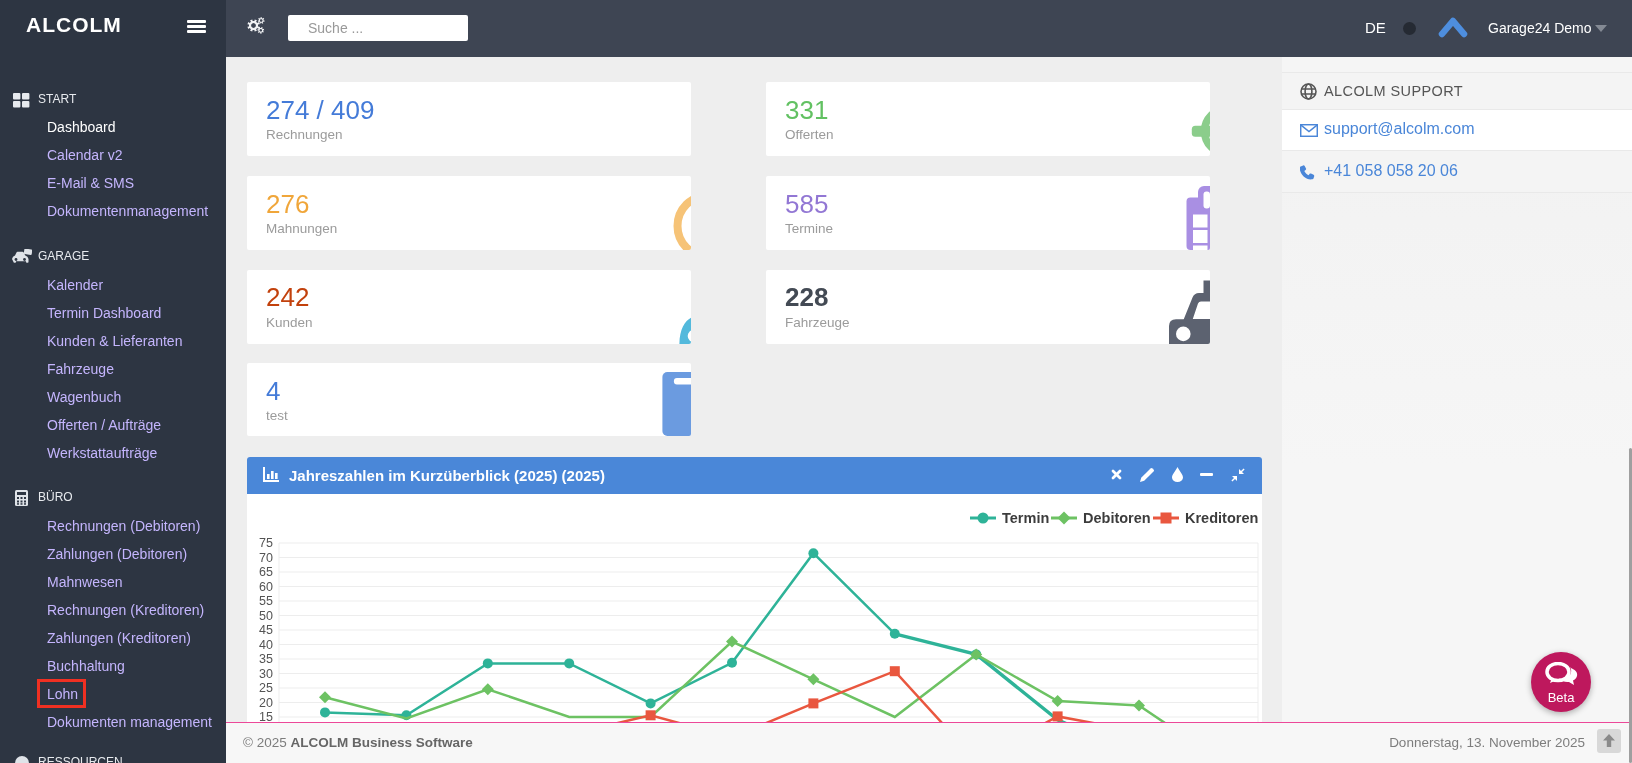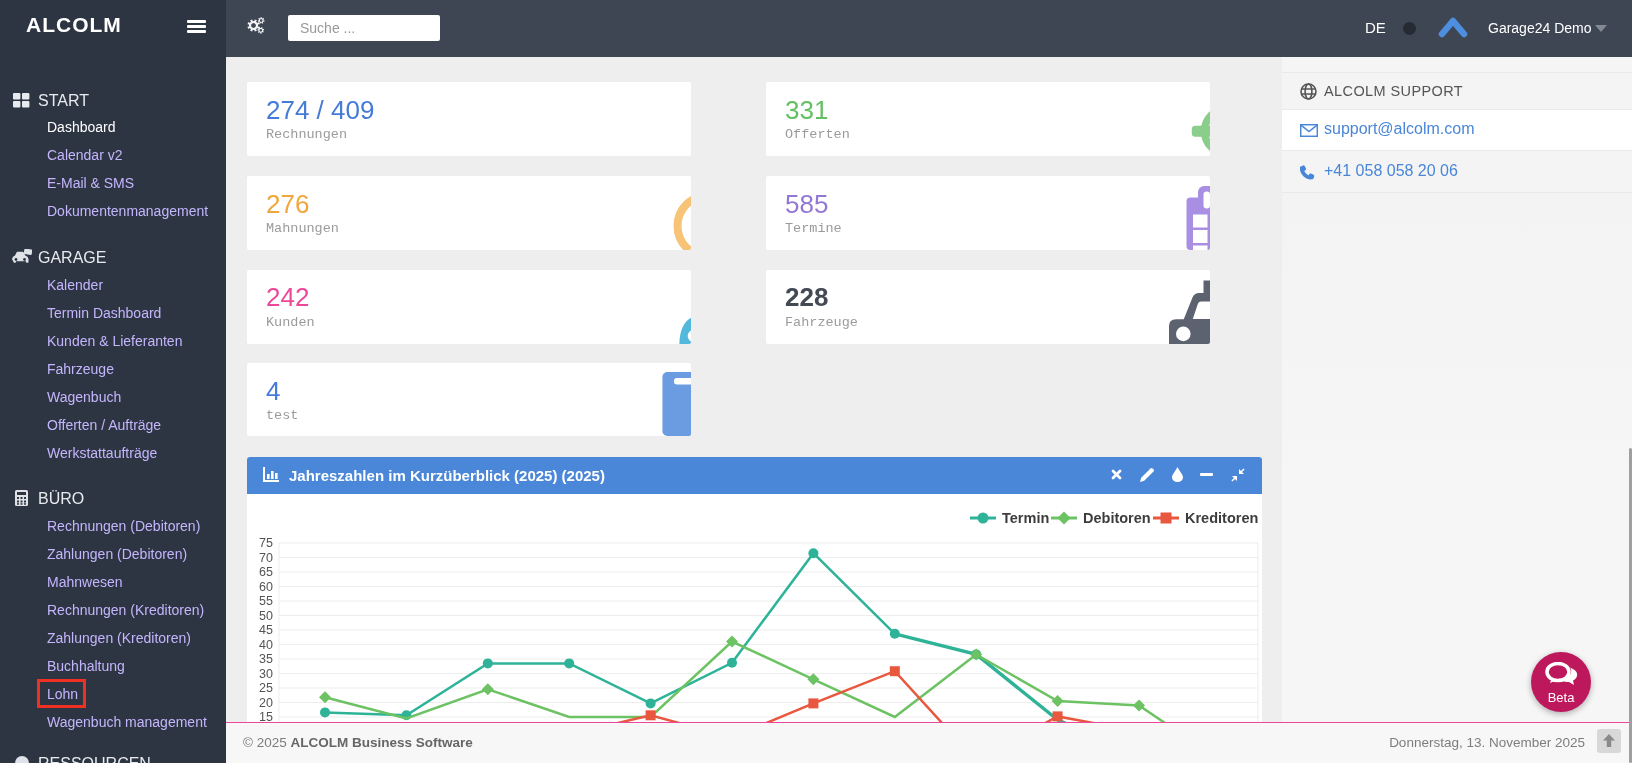--- a/index.html
+++ b/index.html
@@ -2,32 +2,32 @@
 <html><head>
 <meta charset="utf-8">
 <style>
 * { margin:0; padding:0; box-sizing:border-box; }
 html,body { width:1632px; height:763px; overflow:hidden; font-family:"Liberation Sans", sans-serif; background:#eeeeee; }
 .abs { position:absolute; }
 #sidebar { position:absolute; left:0; top:0; width:226px; height:763px; background:#2d3542; z-index:5; }
 #logo { position:absolute; left:14px; top:13px; color:#fff; font-size:21px; font-weight:bold; letter-spacing:1px;margin-left:12px; }
 #burger { position:absolute; left:187px; top:20px; width:19px; height:13px; }
 #burger div { height:2.6px; background:#fff; margin-bottom:2.6px; border-radius:1px; }
-.sechead { position:absolute; left:38px; font-size:16px; color:#e7eaee; }
+.sechead { position:absolute; left:38px; font-size:12px; color:#e7eaee; }
 .secicon { position:absolute; left:13px; }
 .mitem { position:absolute; left:47px; font-size:14px; color:#c4b5fd; white-space:nowrap; }
 .mitem.active { color:#fff; }
 #lohnbox { position:absolute; left:37px; top:679px; width:49px; height:29px; border:3px solid #f03022; }
 #navbar { position:absolute; left:226px; top:0; width:1406px; height:57px; background:#3e4553; z-index:4; }
-#search { position:absolute; left:62px; top:15px; width:152px; height:26px; background:#fff; border-radius:2px; font-size:14px; color:#999; line-height:26px; padding-left:12px; }
+#search { position:absolute; left:62px; top:15px; width:180px; height:26px; background:#fff; border-radius:2px; font-size:14px; color:#999; line-height:26px; padding-left:20px; }
 .navtxt { position:absolute; top:19px; color:#fff; font-size:15px; }
 #main { position:absolute; left:226px; top:57px; width:1056px; height:706px; background:#eeeeee; }
 .ibox { position:absolute; width:444px; height:74px; background:#fff; border-radius:2px; overflow:hidden; }
 .ibox .num { position:absolute; left:19px; top:12.5px; font-size:26px; font-weight:500; }
-.ibox .lbl { position:absolute; left:19px; top:45px; font-size:13.5px; color:#9b9b9b;font-family:Liberation Mono, monospace; }
+.ibox .lbl { position:absolute; left:19px; top:45px; font-size:13.5px; color:#9b9b9b; }
 #rpanel { position:absolute; left:1282px; top:57px; width:350px; height:706px; background:linear-gradient(#f1f1f1, #f6f6f6 58%, #f6f6f6); }
 .srow { position:absolute; left:0; width:350px; border-bottom:1px solid #e9e9e9; }
 .srow .sic { position:absolute; left:18px; }
 .srow .stx { position:absolute; left:42px; font-size:16px; color:#4a86d8; }
 #footer { position:absolute; left:226px; top:722px; width:1406px; height:41px; background:#f7f7f7; border-top:1px solid #ec4899; z-index:6; }
 #footer .l { position:absolute; left:17px; top:12px; font-size:13.5px; color:#7d7d7d; }
 #footer .r { position:absolute; right:47px; top:12px; font-size:13.5px; color:#7d7d7d; }
 #upbtn { position:absolute; right:11px; top:6px; width:24px; height:24px; background:#d8d8d8; border-radius:3px; }
 #chartpanel { position:absolute; left:21px; top:400px; width:1015px; height:265px; background:#fff; border-radius:3px 3px 0 0; overflow:hidden; }
 #chead { position:absolute; left:0; top:0; width:1015px; height:37px; background:#4a87d8; color:#fff; }
@@ -104,21 +104,21 @@
       </g>
     </svg>
   <div class="sechead" style="top:490px">BÜRO</div>
   <div class="mitem" style="top:518px">Rechnungen (Debitoren)</div>
   <div class="mitem" style="top:546px">Zahlungen (Debitoren)</div>
   <div class="mitem" style="top:574px">Mahnwesen</div>
   <div class="mitem" style="top:602px">Rechnungen (Kreditoren)</div>
   <div class="mitem" style="top:630px">Zahlungen (Kreditoren)</div>
   <div class="mitem" style="top:658px">Buchhaltung</div>
   <div class="mitem" style="top:686px">Lohn</div>
-  <div class="mitem" style="top:714px">Wagenbuch management</div>
+  <div class="mitem" style="top:714px">Dokumenten management</div>
   <div id="lohnbox"></div>
   <svg class="secicon" style="left:14px;top:755px" width="16" height="16" viewBox="0 0 16 16">
       <circle cx="8" cy="8" r="7" fill="#dfe3e8"></circle>
     </svg>
   <div class="sechead" style="top:755px">RESSOURCEN</div>
 </div>
 
 <div id="main">
 
   <div class="ibox" style="left:21px;top:25px;">
@@ -171,21 +171,21 @@
             <rect x="58" y="44" width="14.5" height="13"></rect>
             <rect x="7" y="59.5" width="14.5" height="13"></rect>
             <rect x="24" y="59.5" width="14.5" height="13"></rect>
             <rect x="41" y="59.5" width="14.5" height="13"></rect>
             <rect x="58" y="59.5" width="14.5" height="13"></rect>
           </g>
         </g>
       </svg>
   </div>
   <div class="ibox" style="left:21px;top:212.5px;">
-    <div class="num" style="color:#ec4899;">242</div>
+    <div class="num" style="color:#c2410c;">242</div>
       <div class="lbl">Kunden</div>
     <svg class="abs" style="left:426px;top:16px" width="70" height="58" viewBox="0 0 70 58">
         <g fill="#53b9dc">
           <path d="M6.4,58 C6.4,42 13,33.5 19.5,31 c4.5,5.5 11,8.8 18.5,8.8 c7.5,0 14,-3.3 18.5,-8.8 c6.5,2.5 13.1,11 13.1,27 Z"></path>
           <circle cx="38" cy="17" r="16.8" stroke="#fff" stroke-width="3.6"></circle>
         </g>
         <g stroke="#fff" stroke-width="3.8" fill="none">
           <path d="M20.7,32.5 v10"></path>
           <path d="M55.7,32.5 v9.5"></path>
         </g>

